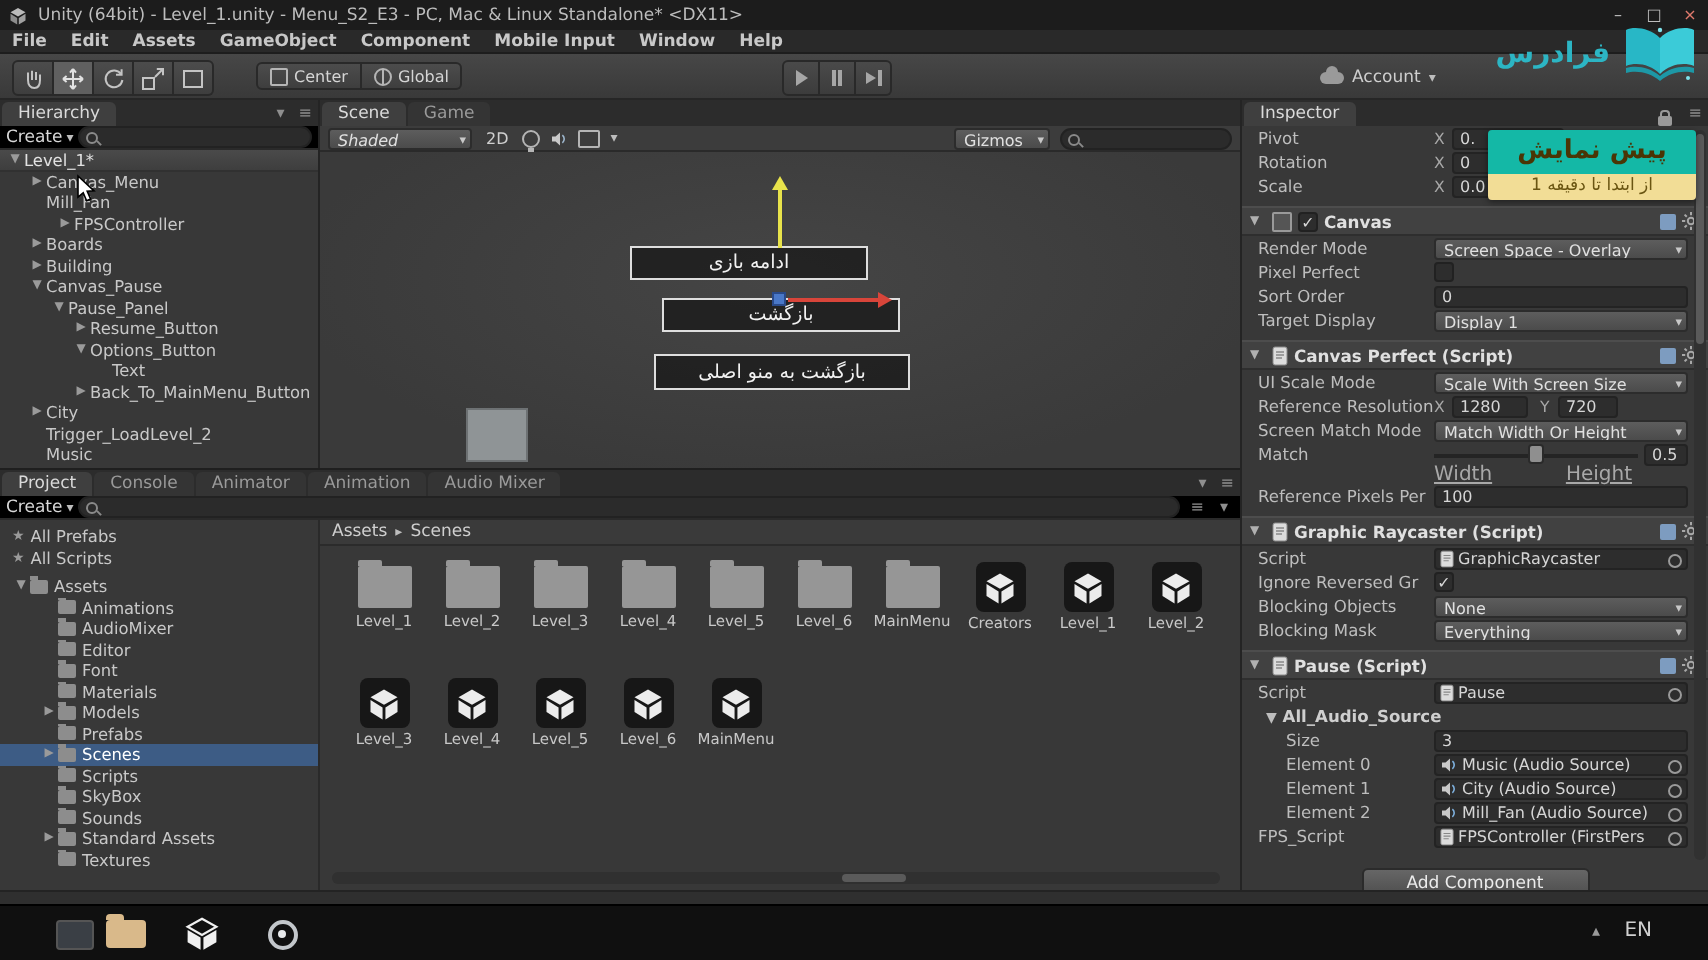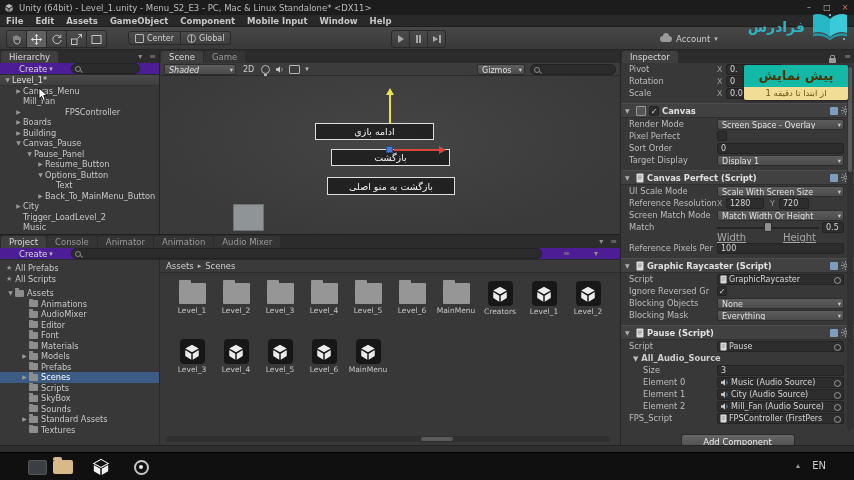--- a/index.html
+++ b/index.html
@@ -47,21 +47,21 @@
   .caret{font-size:7px;color:#bdbdbd;}
   .brand{position:absolute;right:4px;top:6px;width:118px;height:42px;z-index:60;display:flex;align-items:center;justify-content:flex-end;gap:5px;}
   .brandname{color:#2cb5c4;font-size:14px;font-weight:bold;direction:rtl;}
 
   
   .panel{position:absolute;background:#383838;box-sizing:border-box;}
   .ptabs{height:13px;background:#2c2c2c;display:flex;align-items:flex-end;padding-left:1px;gap:1px;}
   .ptab{height:12px;line-height:12px;padding:0 8px;background:#3f3f3f;color:#dadada;font-size:8.5px;border-radius:3px 3px 0 0;}
   .ptab.inactive{background:#343434;color:#9a9a9a;}
   .mini-glyph{color:#8f8f8f;font-size:8px;line-height:12px;padding:0 3px;}
-  .panelbar{height:12px;background:#4c1d95;border-bottom:1px solid #2a2a2a;display:flex;align-items:center;padding:0 19px;gap:18px;box-sizing:border-box;}
+  .panelbar{height:12px;background:#000000;border-bottom:1px solid #2a2a2a;display:flex;align-items:center;padding:0 3px;gap:2px;box-sizing:border-box;}
   .createbtn{font-size:8.5px;color:#d8d8d8;display:flex;align-items:center;gap:2px;}
   .search{background:#2b2b2b;border:1px solid #222;border-radius:6px;height:9px;position:relative;}
   .search::before{content:"";position:absolute;left:3px;top:2px;width:4px;height:4px;border:1px solid #8a8a8a;border-radius:50%;}
   .search::after{content:"";position:absolute;left:8px;top:7px;width:3px;height:1px;background:#8a8a8a;transform:rotate(45deg);}
   .lockic{width:7px;height:5px;background:#9a9a9a;border-radius:1px;position:relative;margin:3px 4px 0 2px;}
   .lockic::before{content:"";position:absolute;top:-3px;left:1px;width:3px;height:3px;border:1px solid #9a9a9a;border-bottom:none;border-radius:2px 2px 0 0;}
 
   
   .hierarchy{left:0;top:50px;width:160px;height:184px;border-right:1px solid #242424;}
   .trow{height:10.5px;line-height:10.5px;font-size:8.2px;color:#c8c8c8;white-space:nowrap;display:flex;align-items:center;overflow:hidden;box-sizing:border-box;}
@@ -288,21 +288,21 @@
         <div class="trow" style="padding-left: 14px;">
           <span class="arr">▶</span>
           <span class="lbl">Canvas_Menu</span>
         </div>
 
         <div class="trow" style="padding-left: 14px;">
           <span class="arr"></span>
           <span class="lbl">Mill_Fan</span>
         </div>
 
-        <div class="trow" style="padding-left: 14px; gap: 42px;">
+        <div class="trow" style="padding-left: 28px;">
           <span class="arr">▶</span>
           <span class="lbl">FPSController</span>
         </div>
 
         <div class="trow" style="padding-left: 14px;">
           <span class="arr">▶</span>
           <span class="lbl">Boards</span>
         </div>
 
         <div class="trow" style="padding-left: 14px;">

